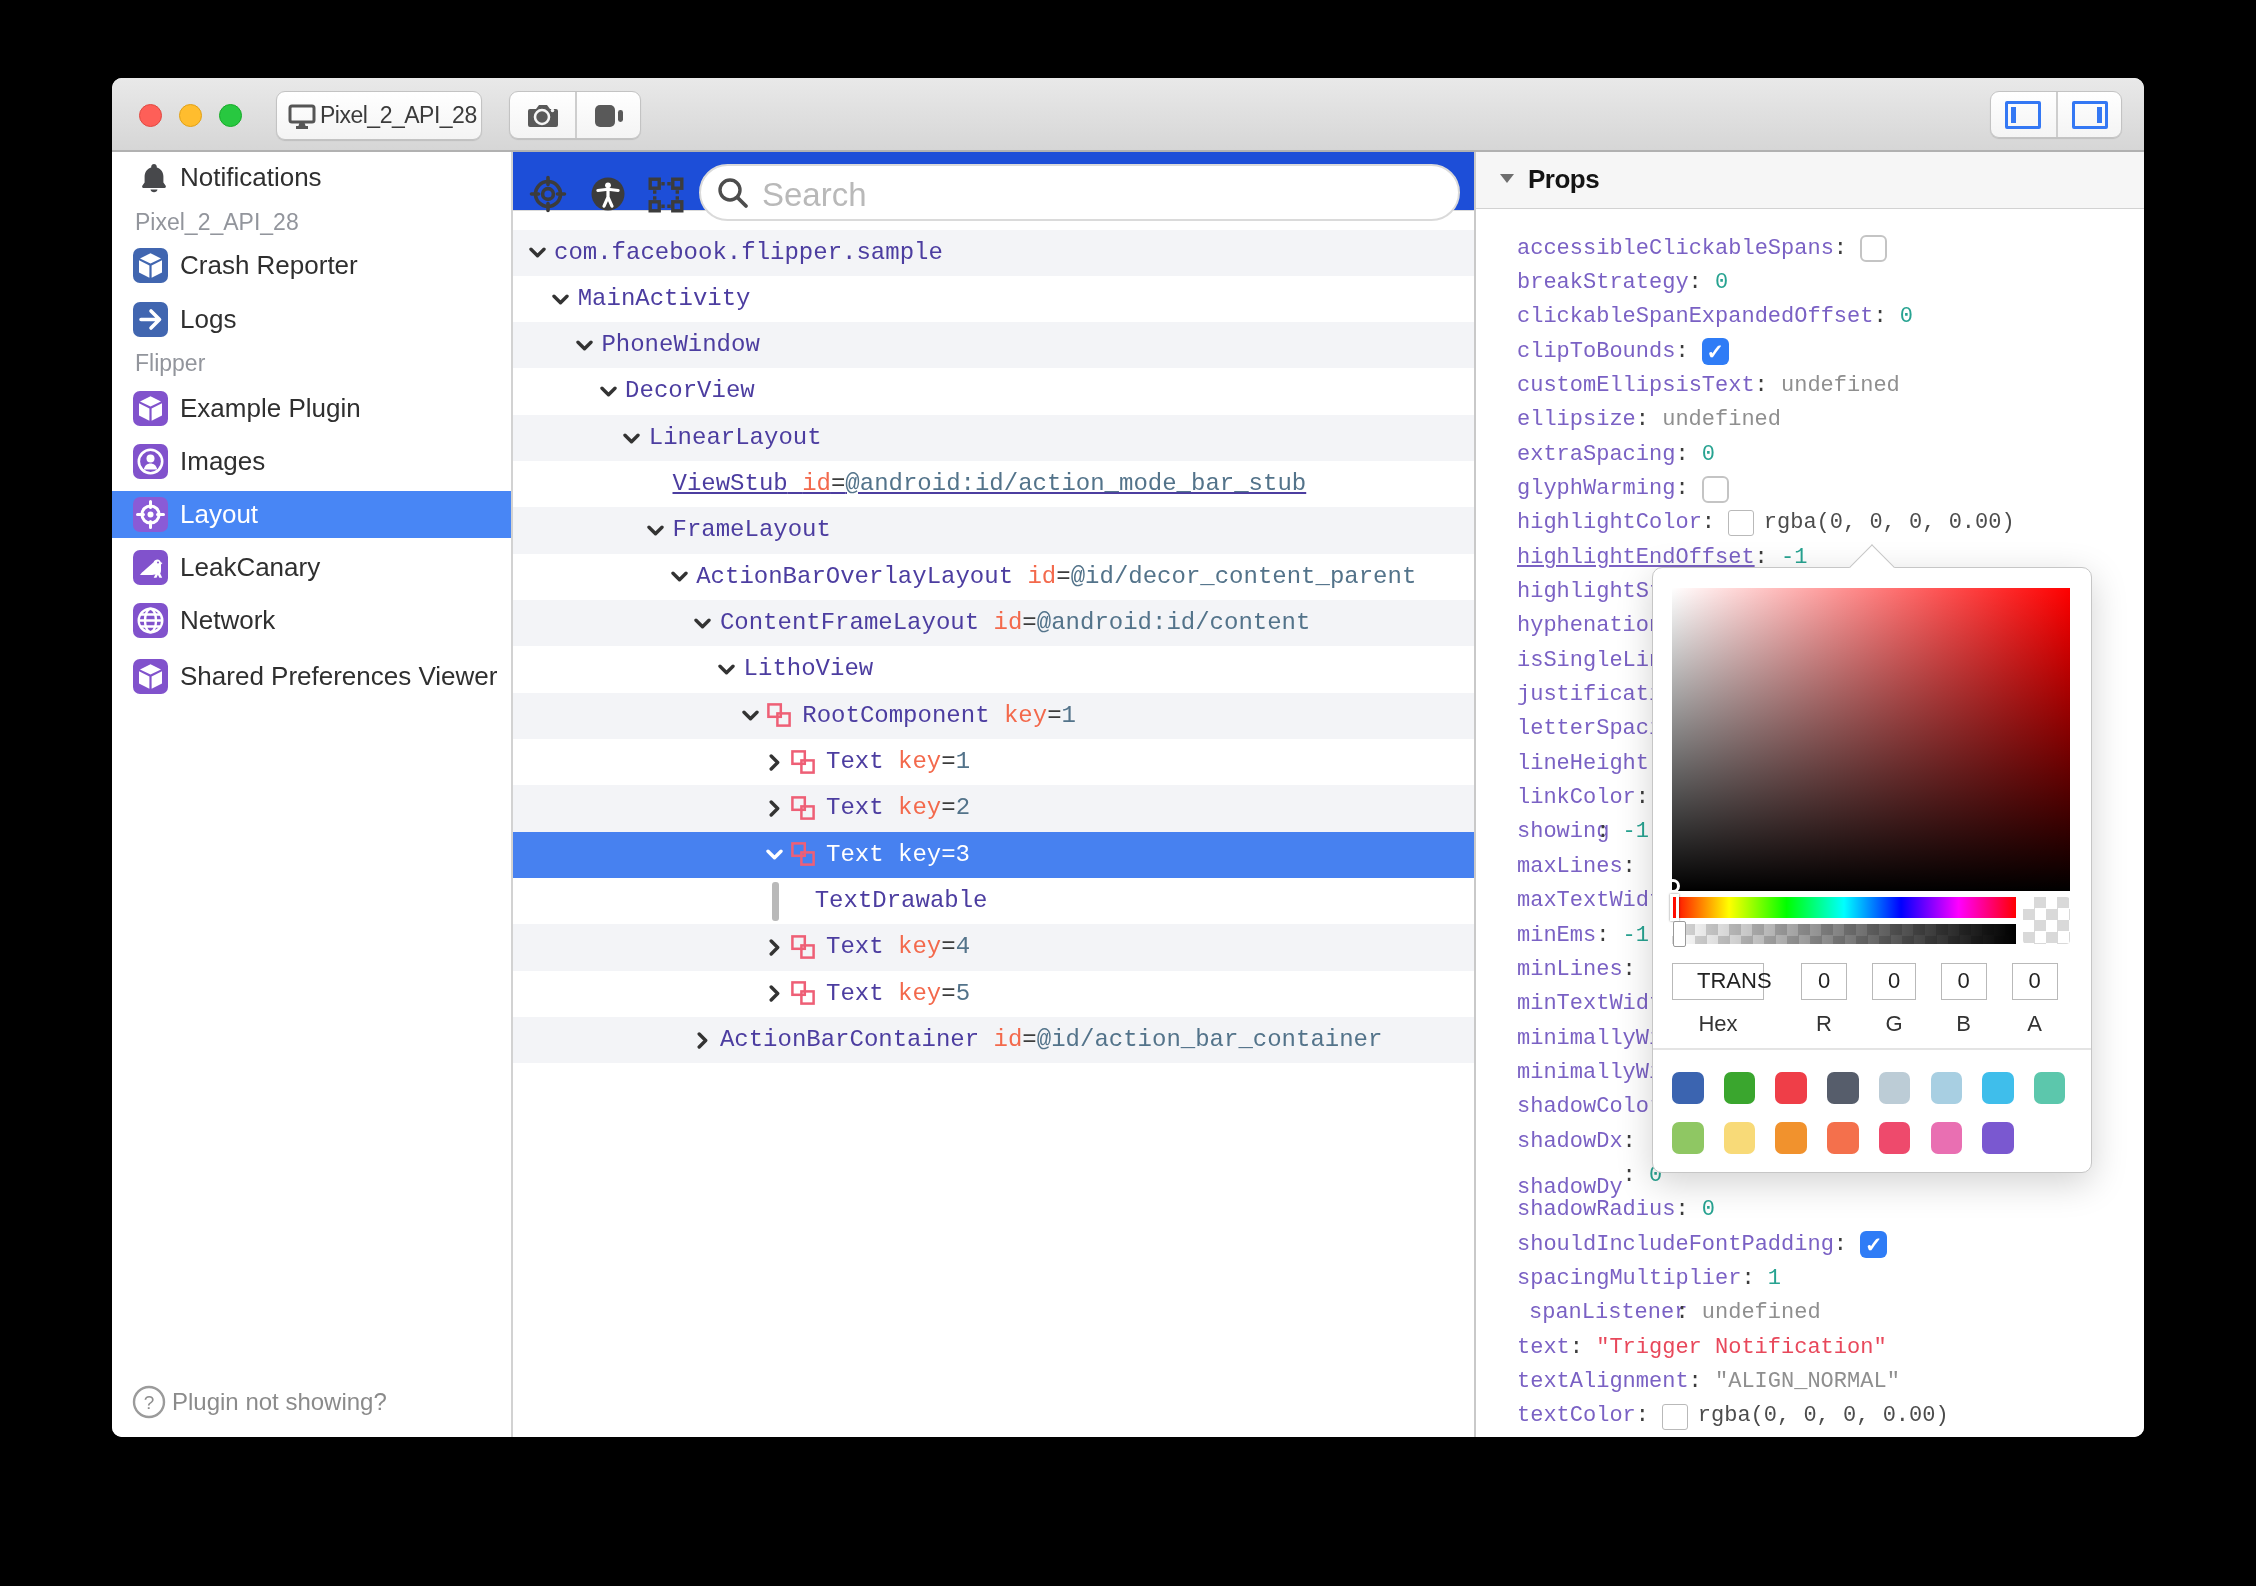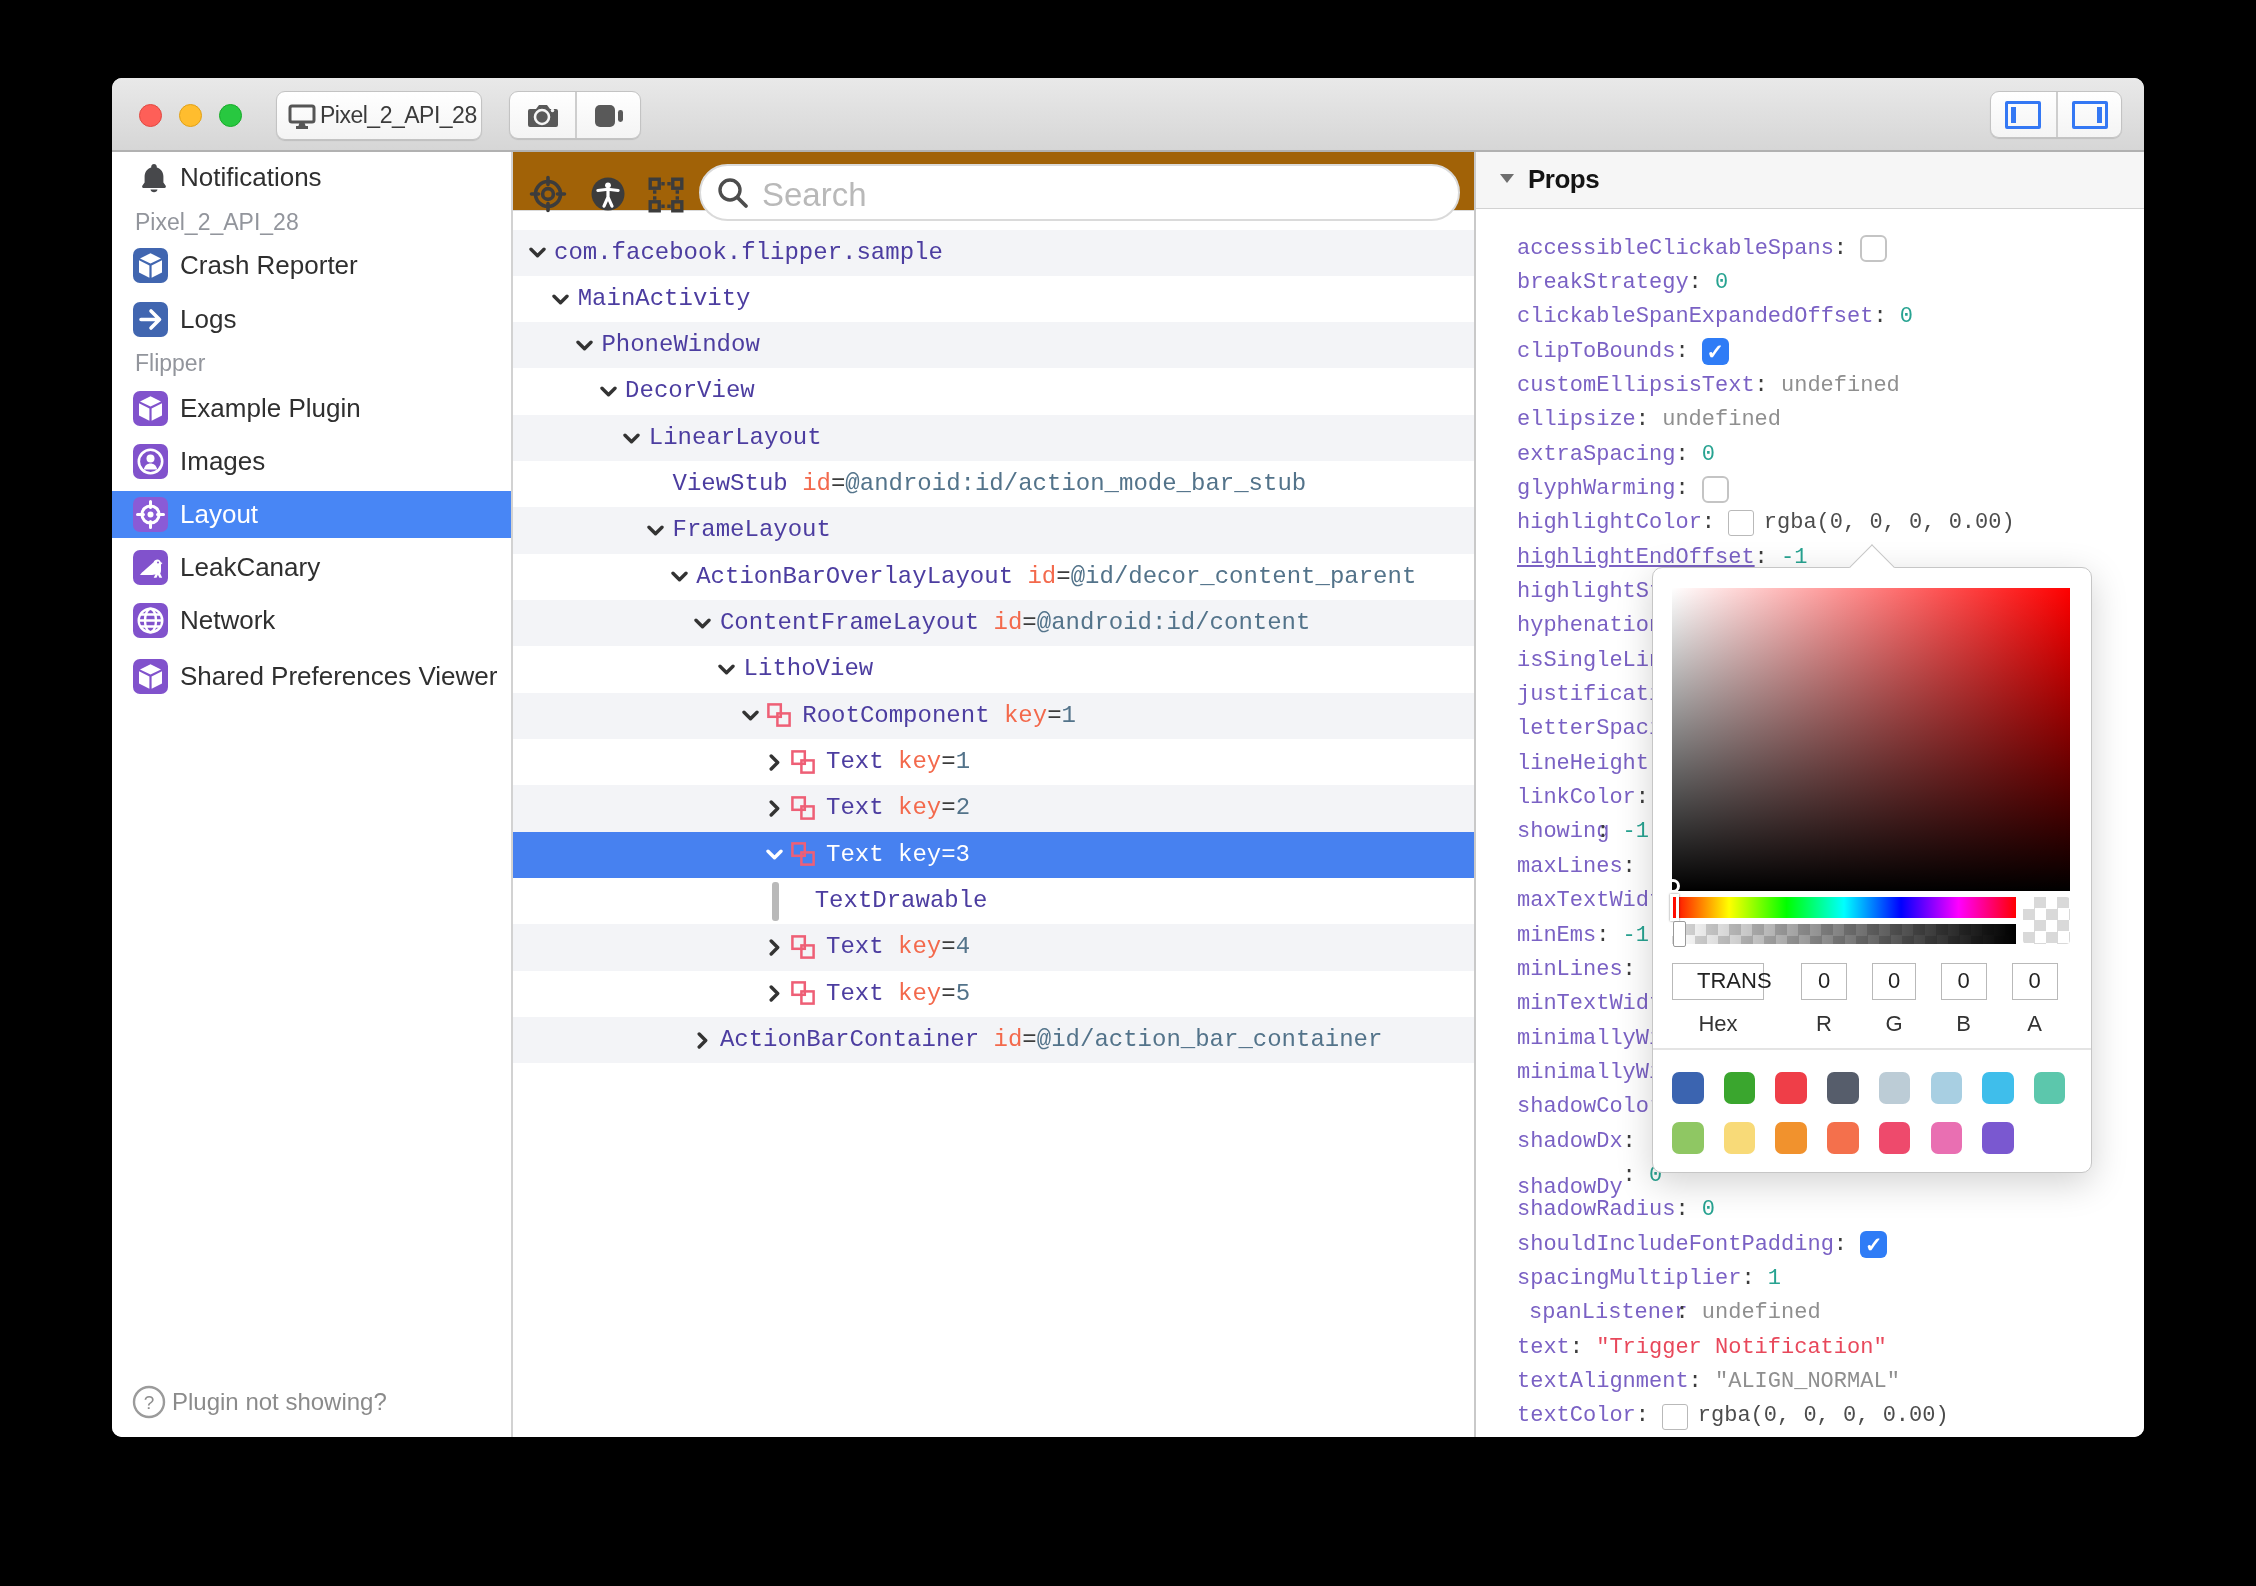--- a/index.html
+++ b/index.html
@@ -30,21 +30,21 @@
 #sidebar { position:absolute; left:0; top:74px; width:401px; bottom:0; background:#fff;
   border-right:2px solid #d2d2d2; overflow:hidden; }
 .sbrow { position:absolute; left:0; width:100%; height:47px; }
 .sbrow .icon { position:absolute; left:20.5px; top:6px; width:35px; height:35px; border-radius:7px; }
 .sbrow .lbl { position:absolute; left:68px; top:0; line-height:47px; font-size:26px; color:#2f2f2f; white-space:nowrap; }
 .sbhead { position:absolute; left:23px; font-size:23px; color:#92959c; }
 .icon svg { position:absolute; left:0; top:0; }
 #sb-sel { position:absolute; left:0; width:100%; height:47px; background:#4886f5; }
 
 #treepanel { position:absolute; left:401px; top:74px; width:961px; bottom:0; background:#fff; }
-#toolbar { position:absolute; left:0; top:0; width:100%; height:59px; background:#a16207;
+#toolbar { position:absolute; left:0; top:0; width:100%; height:59px; background:#1d4ed8;
   border-bottom:1.5px solid #dadada; }
 #searchbox { position:absolute; left:186px; top:12px; width:761px; height:57px; background:#fff;
   border:2px solid #dadada; border-radius:29px; }
 #searchbox .ph { position:absolute; left:61px; top:10px; font-size:33px; color:#b9b9b9; }
 .trow { position:absolute; left:0; width:100%; height:46.33px; font-family:"Liberation Mono", monospace;
   font-size:24px; white-space:pre; line-height:46.33px; }
 .trow .tx { position:absolute; top:0; }
 .odd { background:#f3f4f7; }
 .sel { background:#4781f0; }
 .pu { color:#4c3da0; } 
@@ -294,21 +294,21 @@
           </svg></span><span class="tx pu" style="left:64.7px;">MainActivity</span></div>
       <div class="trow odd" style="top:170.16px;"><span class="chev" style="left:62.9px;"><svg width="17" height="11" viewBox="0 0 17 11" style="">
             <path d="M2 2.2 8.5 8.7 15 2.2" fill="none" stroke="#333" stroke-width="3.4" stroke-linecap="round" stroke-linejoin="round"></path>
           </svg></span><span class="tx pu" style="left:88.4px;">PhoneWindow</span></div>
       <div class="trow" style="top:216.49px;"><span class="chev" style="left:86.6px;"><svg width="17" height="11" viewBox="0 0 17 11" style="">
             <path d="M2 2.2 8.5 8.7 15 2.2" fill="none" stroke="#333" stroke-width="3.4" stroke-linecap="round" stroke-linejoin="round"></path>
           </svg></span><span class="tx pu" style="left:112.1px;">DecorView</span></div>
       <div class="trow odd" style="top:262.82px;"><span class="chev" style="left:110.3px;"><svg width="17" height="11" viewBox="0 0 17 11" style="">
             <path d="M2 2.2 8.5 8.7 15 2.2" fill="none" stroke="#333" stroke-width="3.4" stroke-linecap="round" stroke-linejoin="round"></path>
           </svg></span><span class="tx pu" style="left:135.8px;">LinearLayout</span></div>
-      <div class="trow" style="top:309.15px;"><span class="tx pu" style="left:159.5px;">ViewStub<span> </span><span class="sa">id</span><span class="eq">=</span><span class="vl">@android:id/action_mode_bar_stub</span></span></div>
+      <div class="trow" style="top:309.15px;"><span class="tx pu" style="left:159.5px;text-decoration:underline;">ViewStub<span> </span><span class="sa">id</span><span class="eq">=</span><span class="vl">@android:id/action_mode_bar_stub</span></span></div>
       <div class="trow odd" style="top:355.48px;"><span class="chev" style="left:134.0px;"><svg width="17" height="11" viewBox="0 0 17 11" style="">
             <path d="M2 2.2 8.5 8.7 15 2.2" fill="none" stroke="#333" stroke-width="3.4" stroke-linecap="round" stroke-linejoin="round"></path>
           </svg></span><span class="tx pu" style="left:159.5px;">FrameLayout</span></div>
       <div class="trow" style="top:401.81px;"><span class="chev" style="left:157.7px;"><svg width="17" height="11" viewBox="0 0 17 11" style="">
             <path d="M2 2.2 8.5 8.7 15 2.2" fill="none" stroke="#333" stroke-width="3.4" stroke-linecap="round" stroke-linejoin="round"></path>
           </svg></span><span class="tx pu" style="left:183.2px;">ActionBarOverlayLayout<span> </span><span class="sa">id</span><span class="eq">=</span><span class="vl">@id/decor_content_parent</span></span></div>
       <div class="trow odd" style="top:448.14px;"><span class="chev" style="left:181.4px;"><svg width="17" height="11" viewBox="0 0 17 11" style="">
             <path d="M2 2.2 8.5 8.7 15 2.2" fill="none" stroke="#333" stroke-width="3.4" stroke-linecap="round" stroke-linejoin="round"></path>
           </svg></span><span class="tx pu" style="left:206.9px;">ContentFrameLayout<span> </span><span class="sa">id</span><span class="eq">=</span><span class="vl">@android:id/content</span></span></div>
       <div class="trow" style="top:494.46999999999997px;"><span class="chev" style="left:205.1px;"><svg width="17" height="11" viewBox="0 0 17 11" style="">

